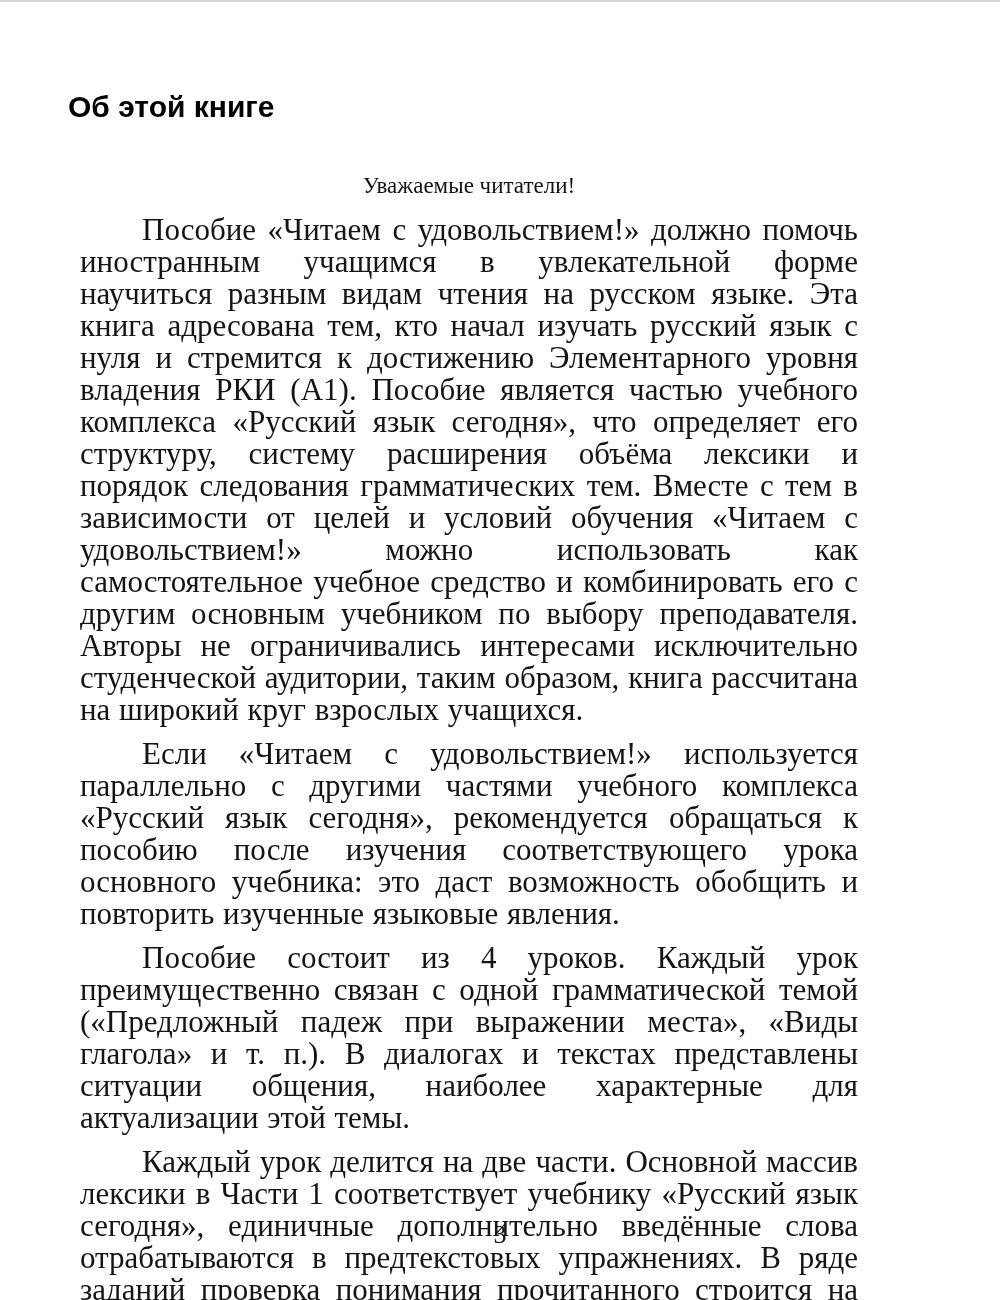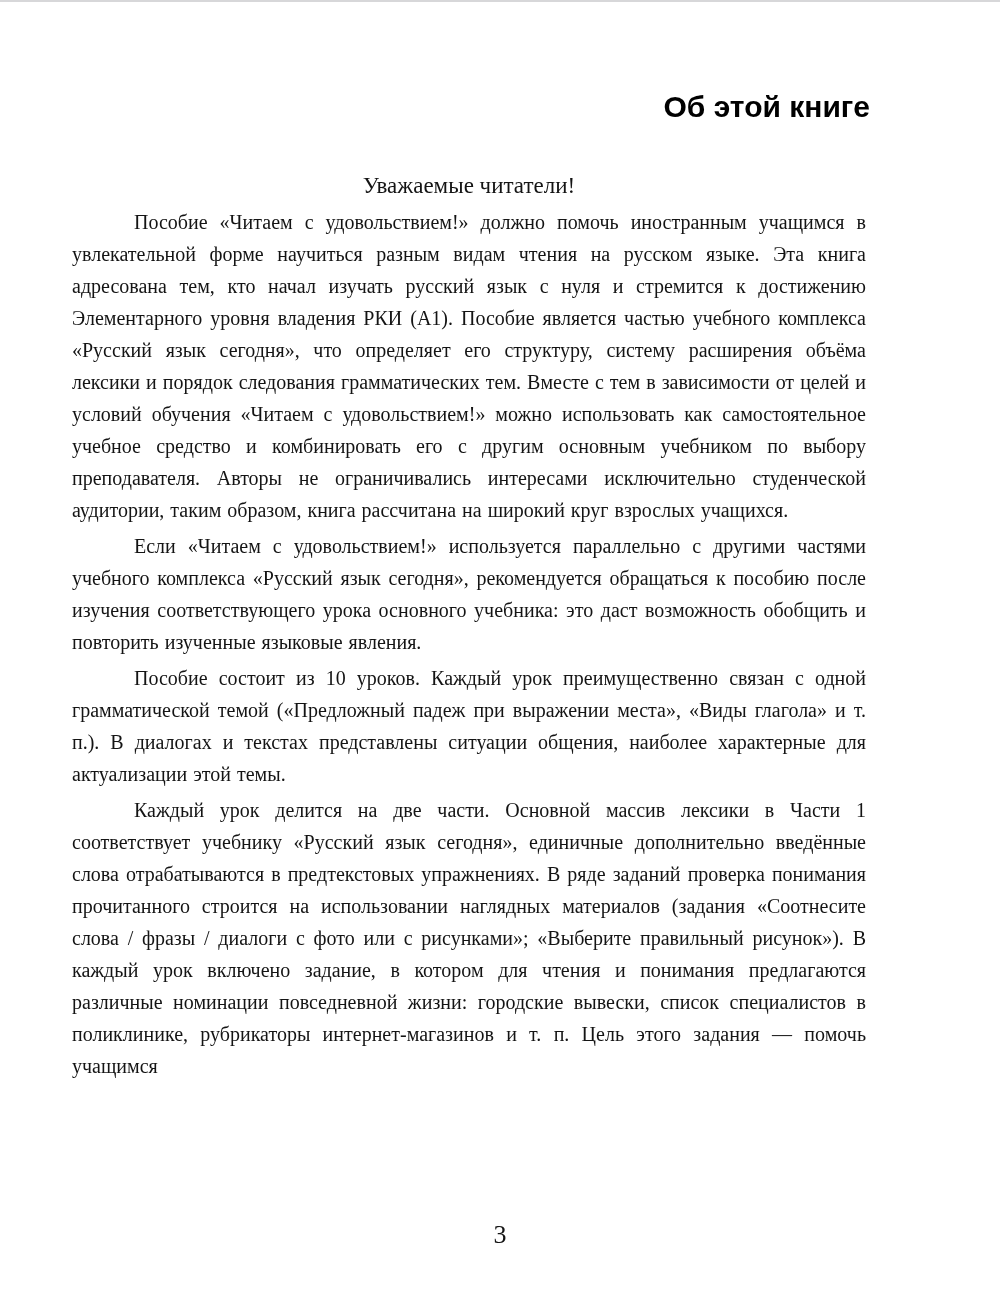--- a/index.html
+++ b/index.html
@@ -20,36 +20,36 @@
   .content {
     margin-left: 68px;
     width: 802px;
     padding-top: 88px;
   }
   .doc-title {
     font-family: "Liberation Sans", sans-serif;
     font-weight: bold;
     font-size: 30px;
     line-height: 34px;
-    text-align: right;
+    text-align: left;
     color: #000000;
     margin: 0 0 46px 0;
   }
   .salutation {
     font-size: 23px;
     line-height: 32px;
     text-align: center;
     margin: 0;
   }
   p.body-par {
-    font-size: 20px;
+    font-size: 31px;
     line-height: 32px;
     text-align: justify;
     text-indent: 62px;
-    margin: 4px;
+    margin: 12px;
     word-spacing: 1px;
   }
   .b { font-weight: normal; }
   .page-number {
     position: absolute;
     top: 1218px;
     left: 0;
     width: 1000px;
     text-align: center;
     font-size: 26px;
@@ -62,18 +62,18 @@
 
 <div class="content">
   <h1 class="doc-title">Об этой книге</h1>
 
   <div class="salutation">Уважаемые читатели!</div>
 
   <p class="body-par">Пособие «Читаем с удовольствием!» должно помочь иностранным учащимся в увлекательной форме научиться разным видам чтения на русском языке. Эта книга адресована тем, кто начал изучать русский язык с нуля и стремится к достижению Элементарного уровня владения РКИ (А1). Пособие является частью учебного комплекса «Русский язык сегодня», что определяет его структуру, систему расширения объёма лексики и порядок следования грамматических тем. Вместе с тем в зависимости от целей и условий обучения «Читаем с удовольствием!» можно использовать как самостоятельное учебное средство и комбинировать его с другим основным учебником по выбору преподавателя. Авторы не ограничивались интересами исключительно студенческой аудитории, таким образом, книга рассчитана на широкий круг взрослых учащихся.</p>
 
   <p class="body-par">Если «Читаем с удовольствием!» используется параллельно с другими частями учебного комплекса «Русский язык сегодня», рекомендуется обращаться к пособию после изучения соответствующего урока основного учебника: это даст возможность обобщить и повторить изученные языковые явления.</p>
 
-  <p class="body-par">Пособие состоит из 10 уроков. Каждый урок преимущественно связан с одной грамматической темой («Предложный падеж при выражении места», «Виды глагола» и т. п.). В диалогах и текстах представлены ситуации общения, наиболее характерные для актуализации этой темы.</p>
+  <p class="body-par">Пособие состоит из 4 уроков. Каждый урок преимущественно связан с одной грамматической темой («Предложный падеж при выражении места», «Виды глагола» и т. п.). В диалогах и текстах представлены ситуации общения, наиболее характерные для актуализации этой темы.</p>
 
   <p class="body-par"><span>Каждый урок делится на </span><span class="b">две части</span><span>. Основной массив лексики в </span><span class="b">Части 1</span><span> соответствует учебнику «Русский язык сегодня», единичные дополнительно введённые слова отрабатываются в предтекстовых упражнениях. В ряде заданий проверка понимания прочитанного строится на использовании наглядных материалов (задания «Соотнесите слова / фразы / диалоги с фото или с рисунками»; «Выберите правильный рисунок»). В каждый урок включено задание, в котором для чтения и понимания предлагаются различные номинации повседневной жизни: городские вывески, список специалистов в поликлинике, рубрикаторы интернет-магазинов и т. п. Цель этого задания — помочь учащимся</span></p>
 </div>
 
 <div class="page-number">3</div>
 
 </body></html>

